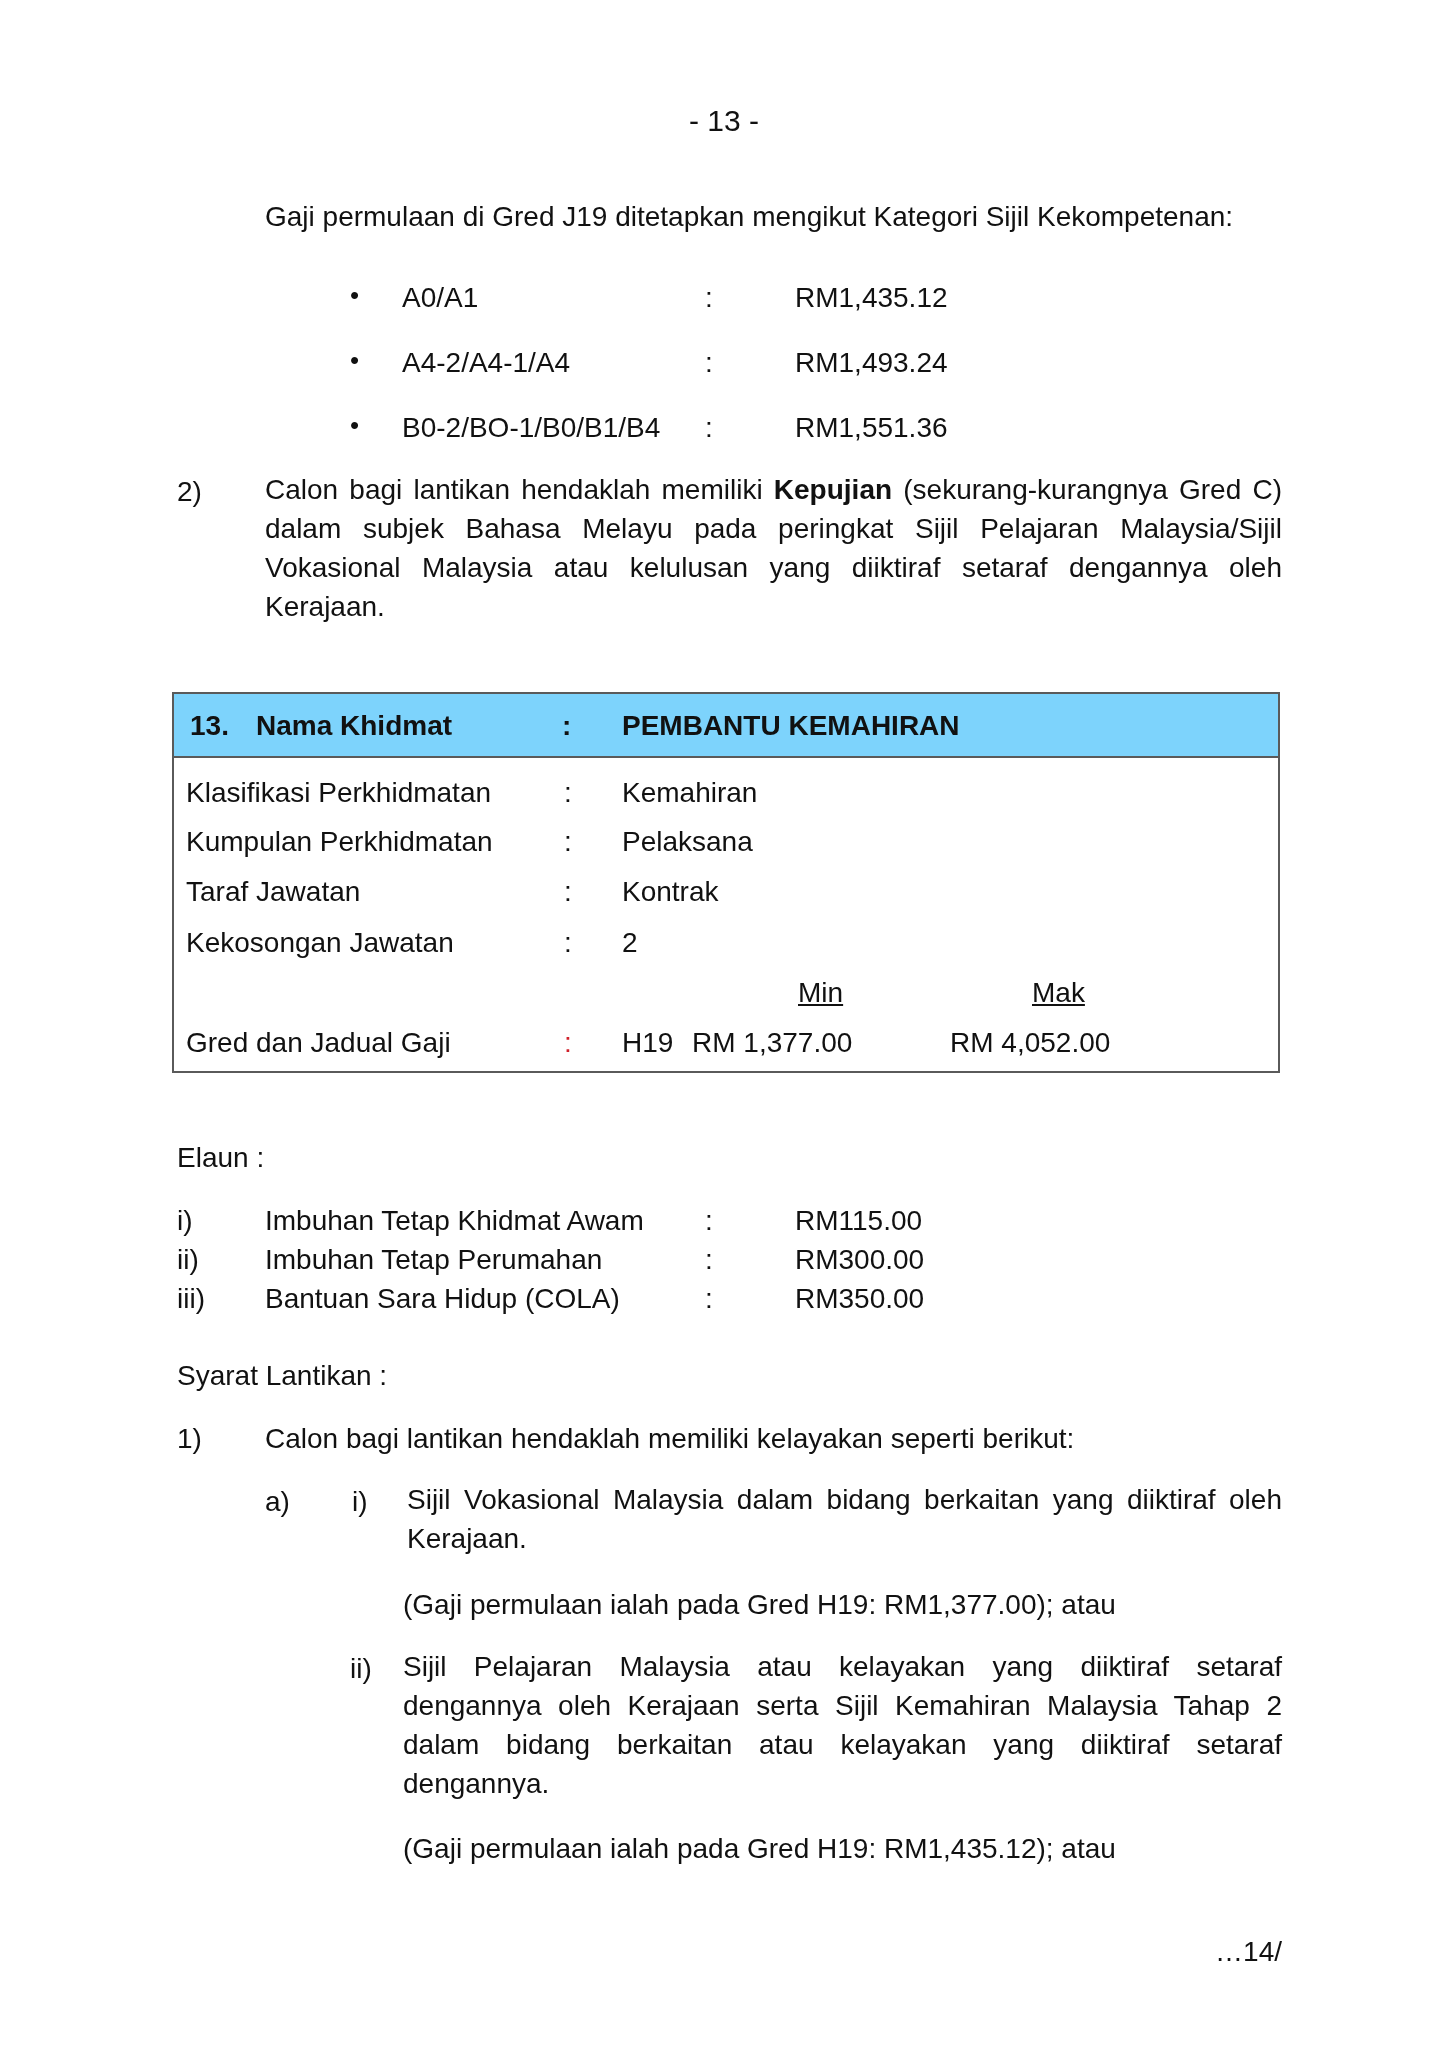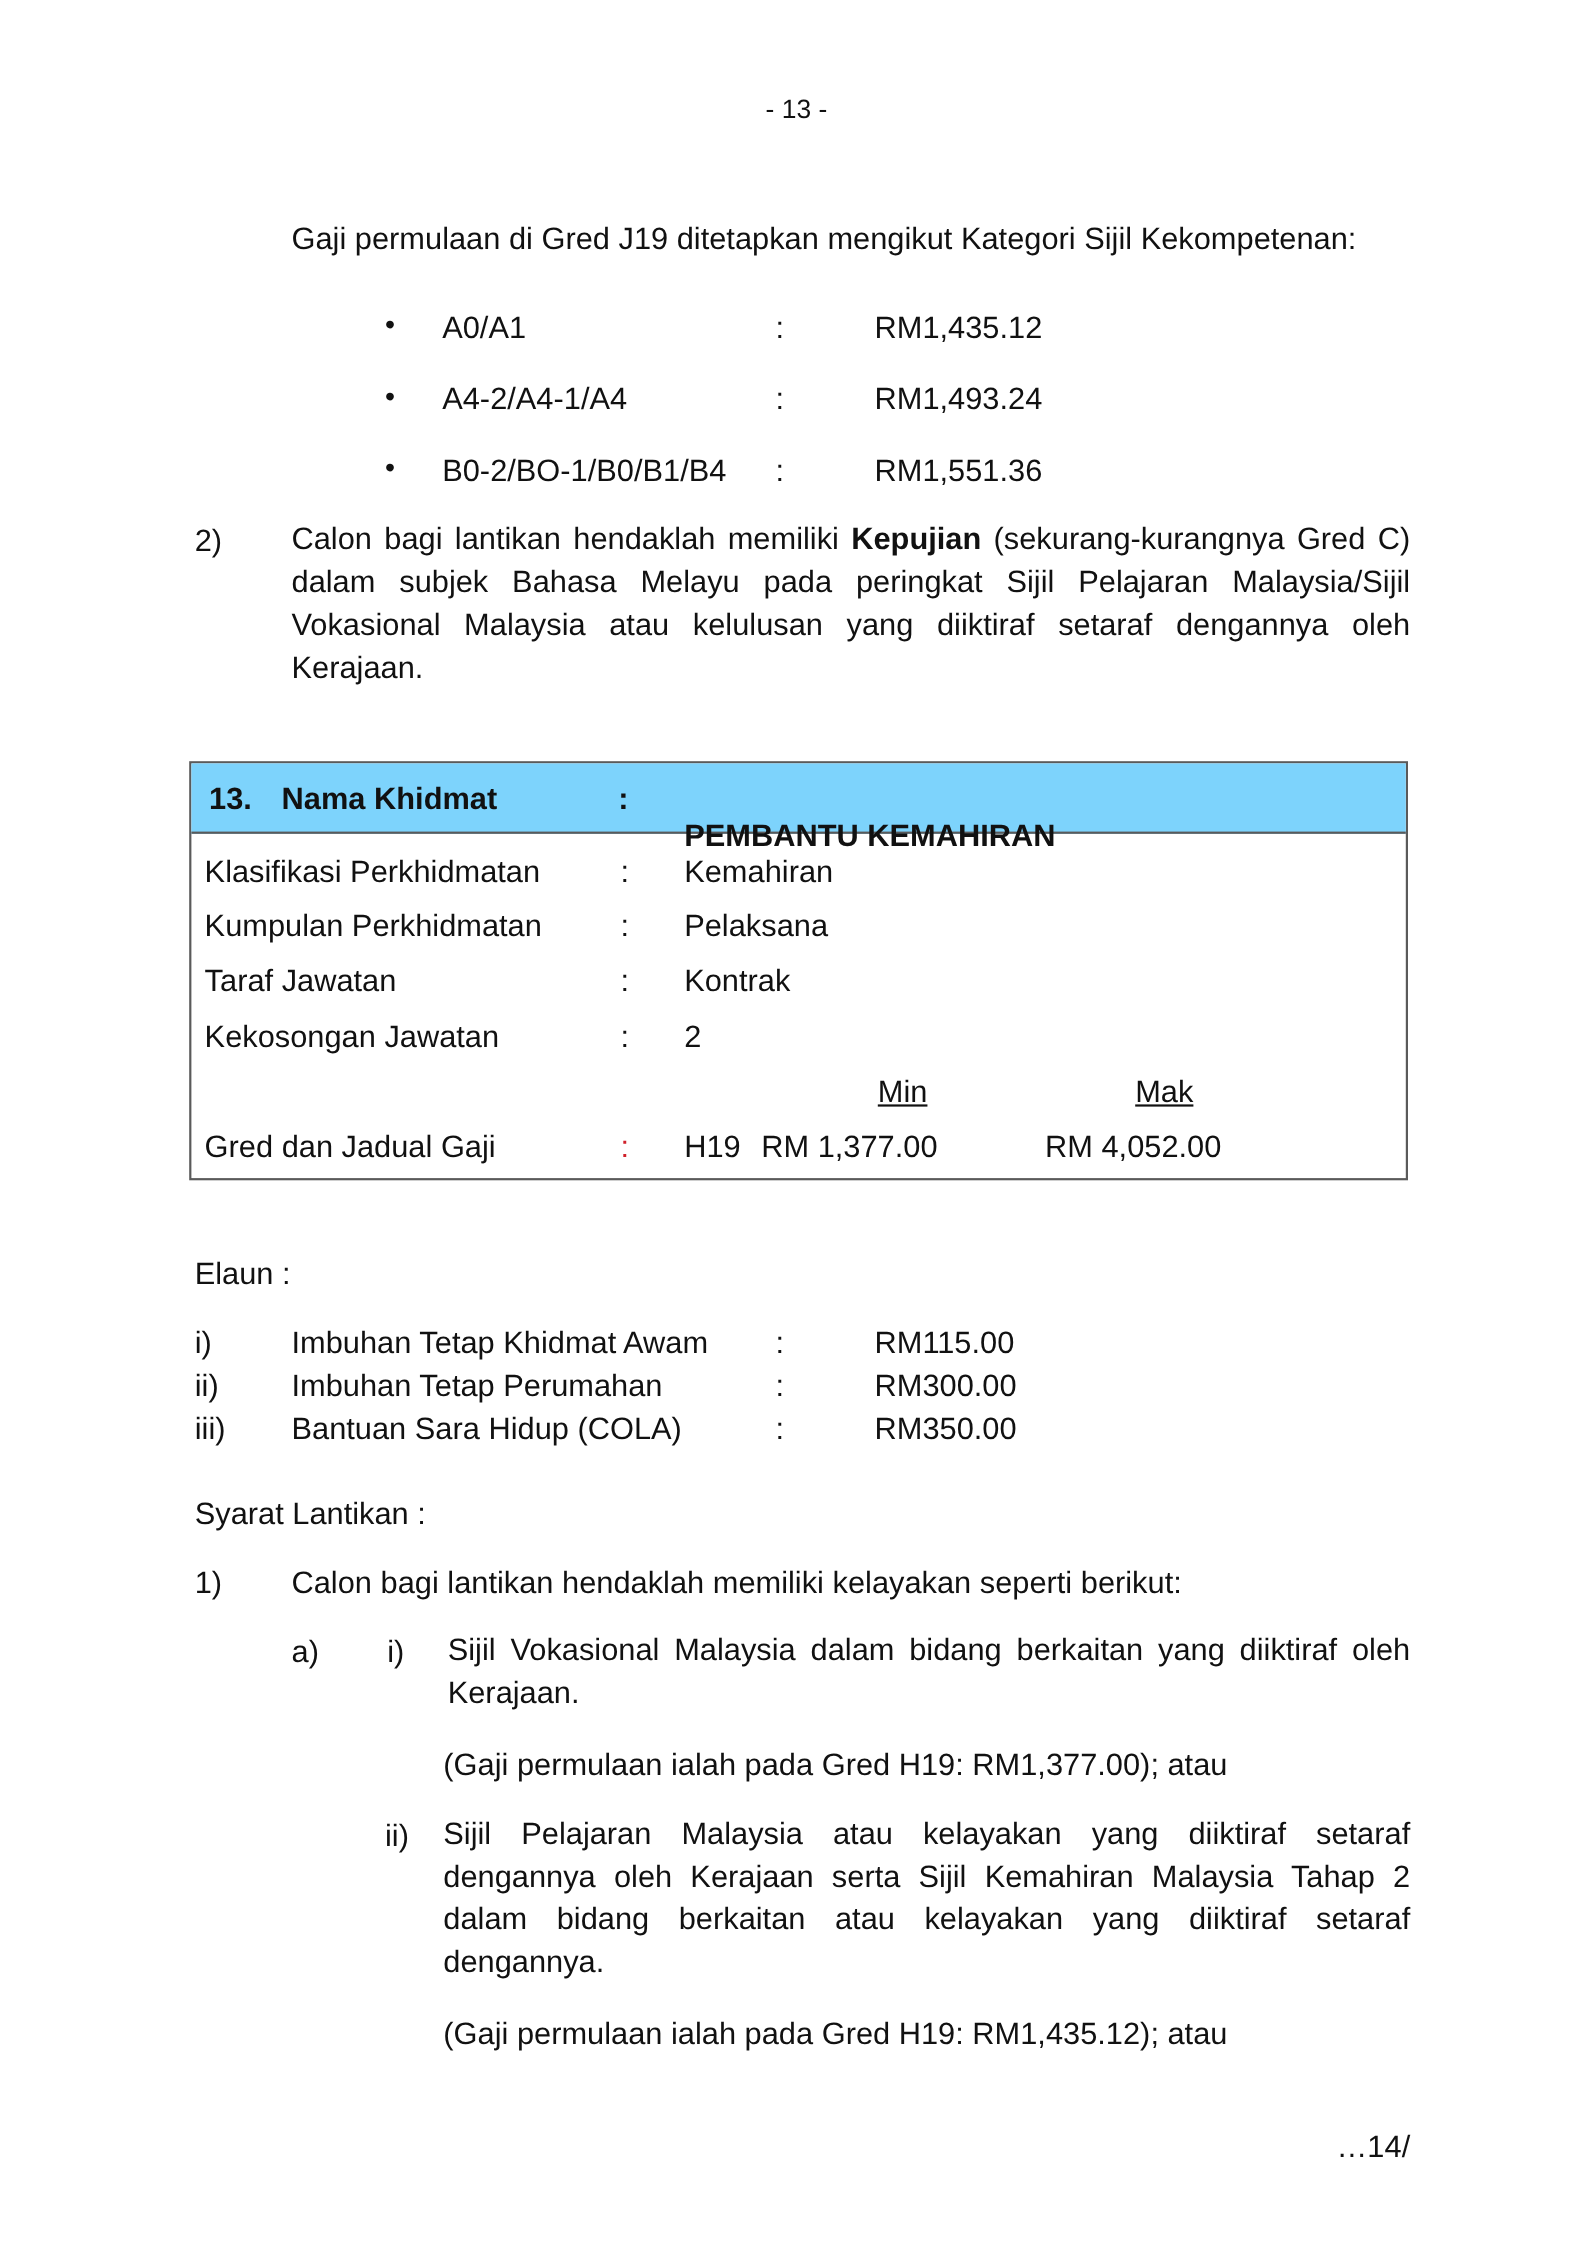--- a/index.html
+++ b/index.html
@@ -2,21 +2,21 @@
 <html><head>
 <meta charset="utf-8">
 <style>
   html, body { margin: 0; padding: 0; background: #ffffff; }
   body {
     width: 1448px; height: 2048px; position: relative; overflow: hidden;
     font-family: "Liberation Sans", sans-serif; color: #111111;
     font-size: 28px;
   }
   .abs { position: absolute; white-space: nowrap; line-height: 1; }
-  .pagenum { left: 0; width: 1448px; text-align: center; top: 88px; font-size: 24px; }
+  .pagenum { left: 0; width: 1448px; text-align: center; top: 106px; font-size: 30px; }
   .intro { left: 265px; top: 203px; }
   .bullet { left: 350px; font-size: 26px; }
   .blabel { left: 402px; }
   .bcolon { left: 705px; }
   .bval { left: 795px; }
 
   .para { position: absolute; left: 265px; width: 1017px; line-height: 39px; text-align: justify; text-align-last: left; font-size: 28px; }
   .num { position: absolute; left: 177px; }
 
   .job-table {
@@ -60,21 +60,21 @@
 </div>
 
 <div class="abs num" style="top:478px;">2)</div>
 <div class="para" style="top:470px;"><span>Calon bagi lantikan hendaklah memiliki </span><b>Kepujian</b><span> (sekurang-kurangnya Gred C) dalam subjek Bahasa Melayu pada peringkat Sijil Pelajaran Malaysia/Sijil Vokasional Malaysia atau kelulusan yang diiktiraf setaraf dengannya oleh Kerajaan.</span></div>
 
 <div class="job-table">
   <div class="job-head">
     <span style="left:16px;">13.</span>
     <span style="left:82px;">Nama Khidmat</span>
     <span style="left:388px;">:</span>
-    <span style="left:448px;margin-top:34px;">PEMBANTU KEMAHIRAN</span>
+    <span style="left:448px;">PEMBANTU KEMAHIRAN</span>
   </div>
 
   <div class="row">
     <span style="left:12px; top:85px;text-align:right;">Klasifikasi Perkhidmatan</span>
     <span style="left:390px; top:85px;">:</span>
     <span style="left:448px; top:85px;">Kemahiran</span>
   </div>
   <div class="row">
     <span style="left:12px; top:134px;">Kumpulan Perkhidmatan</span>
     <span style="left:390px; top:134px;">:</span>

